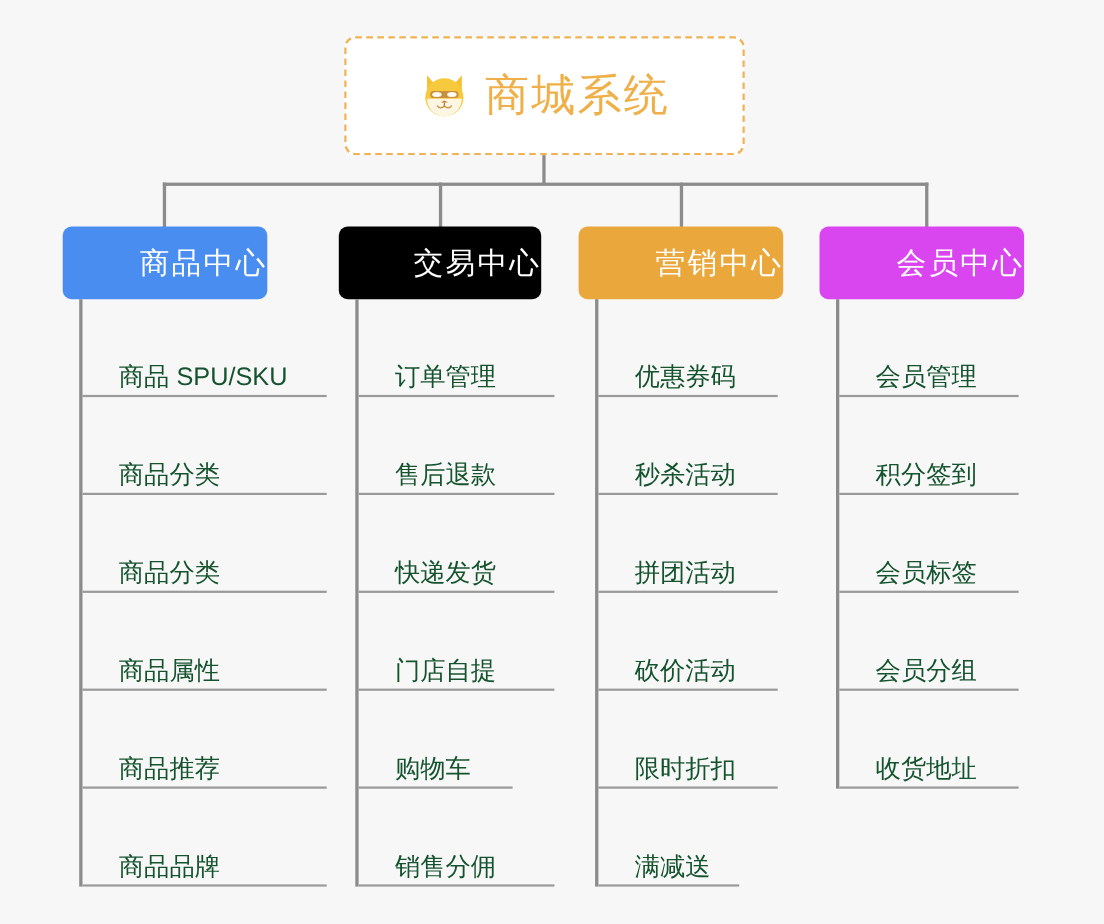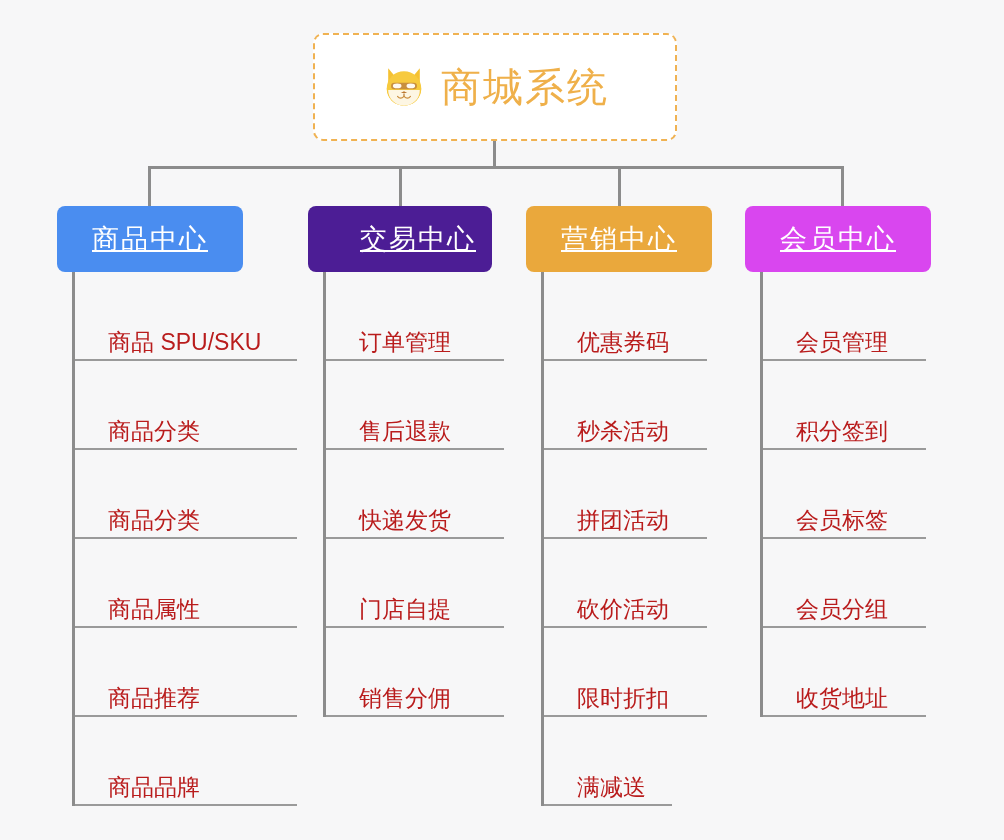--- a/index.html
+++ b/index.html
@@ -63,65 +63,64 @@
   .branch {
     position: absolute;
     top: 206px;
   }
   .branch-head {
     box-sizing: border-box;
     height: 66px;
     border-radius: 8px;
     display: flex;
     align-items: center;
-    justify-content: center;
+    justify-content: flex-end;
     color: #ffffff;
     font-size: 27px;
     letter-spacing: 2px;
     white-space: nowrap;
-    text-decoration: underline;
   }
 
   .branch-body {
     position: relative;
     margin-left: 15px;
     padding-left: 0;
     border-left: 3px solid #8c8c8c;
   }
   .leaf {
     position: relative;
     height: 89px;
     box-sizing: border-box;
     display: flex;
     align-items: flex-end;
     padding-left: 33px;
   }
   .leaf-label {
     display: inline-block;
     font-size: 23px;
-    color: #b91c1c;
+    color: #14532d;
     line-height: 1.1;
     padding-bottom: 6px;
     white-space: nowrap;
   }
   .leaf-underline {
     position: absolute;
     left: 0;
     bottom: 0;
     height: 2px;
     background: #9a9a9a;
   }
 
   
   .branch-0 { left: 57px; }
   .branch-0 .branch-head { width: 186px; background: #4a8df0; }
   .branch-0 .leaf-underline { width: 222px; }
 
   .branch-1 { left: 308px; }
-  .branch-1 .branch-head { width: 184px; background: #4c1d95; padding-left: 36px; }
+  .branch-1 .branch-head { width: 184px; background: #000000; padding-left: 36px; }
   .branch-1 .leaf-underline { width: 178px; }
 
   .branch-2 { left: 526px; }
   .branch-2 .branch-head { width: 186px; background: #eaa83c; }
   .branch-2 .leaf-underline { width: 163px; }
 
   .branch-3 { left: 745px; }
   .branch-3 .branch-head { width: 186px; background: #d946ef; }
   .branch-3 .leaf-underline { width: 163px; }
 
@@ -205,20 +204,24 @@
         <span class="leaf-underline"></span>
       </div>
       <div class="leaf">
         <span class="leaf-label">快递发货</span>
         <span class="leaf-underline"></span>
       </div>
       <div class="leaf">
         <span class="leaf-label">门店自提</span>
         <span class="leaf-underline"></span>
       </div>
+      <div class="leaf short-1">
+        <span class="leaf-label">购物车</span>
+        <span class="leaf-underline"></span>
+      </div>
       <div class="leaf">
         <span class="leaf-label">销售分佣</span>
         <span class="leaf-underline"></span>
       </div>
     </div>
   </div>
 
   <div class="branch branch-2">
     <div class="branch-head">
       <span>营销中心</span>

